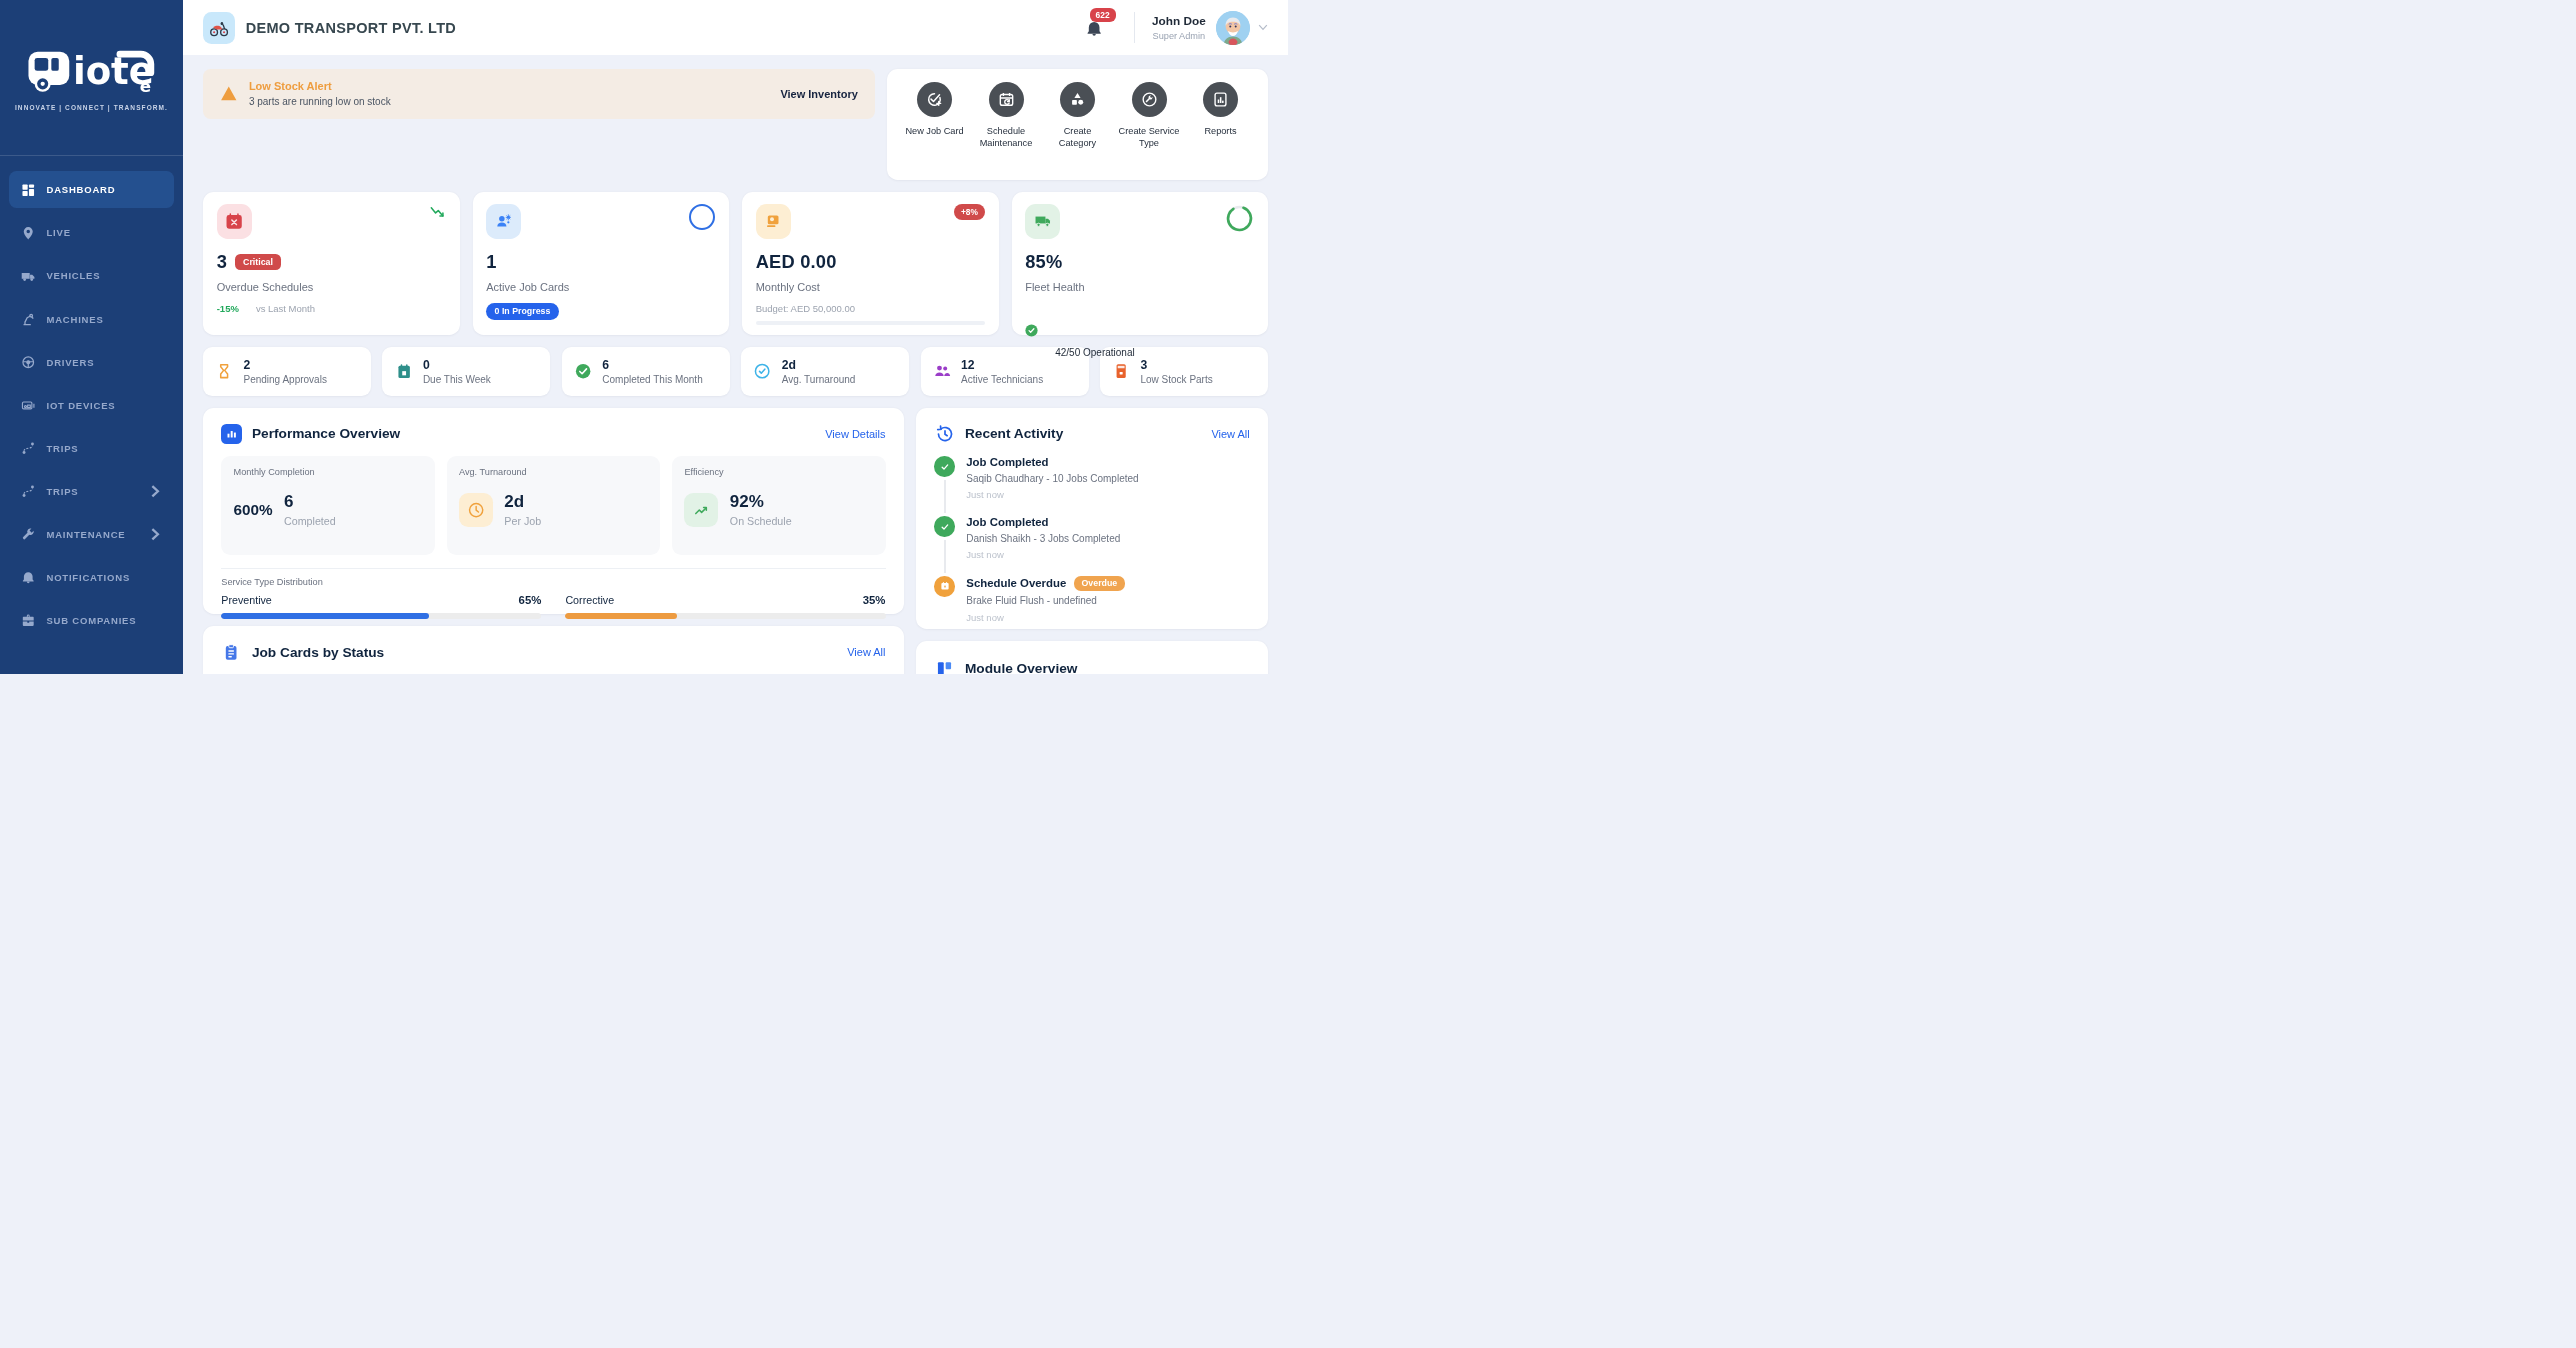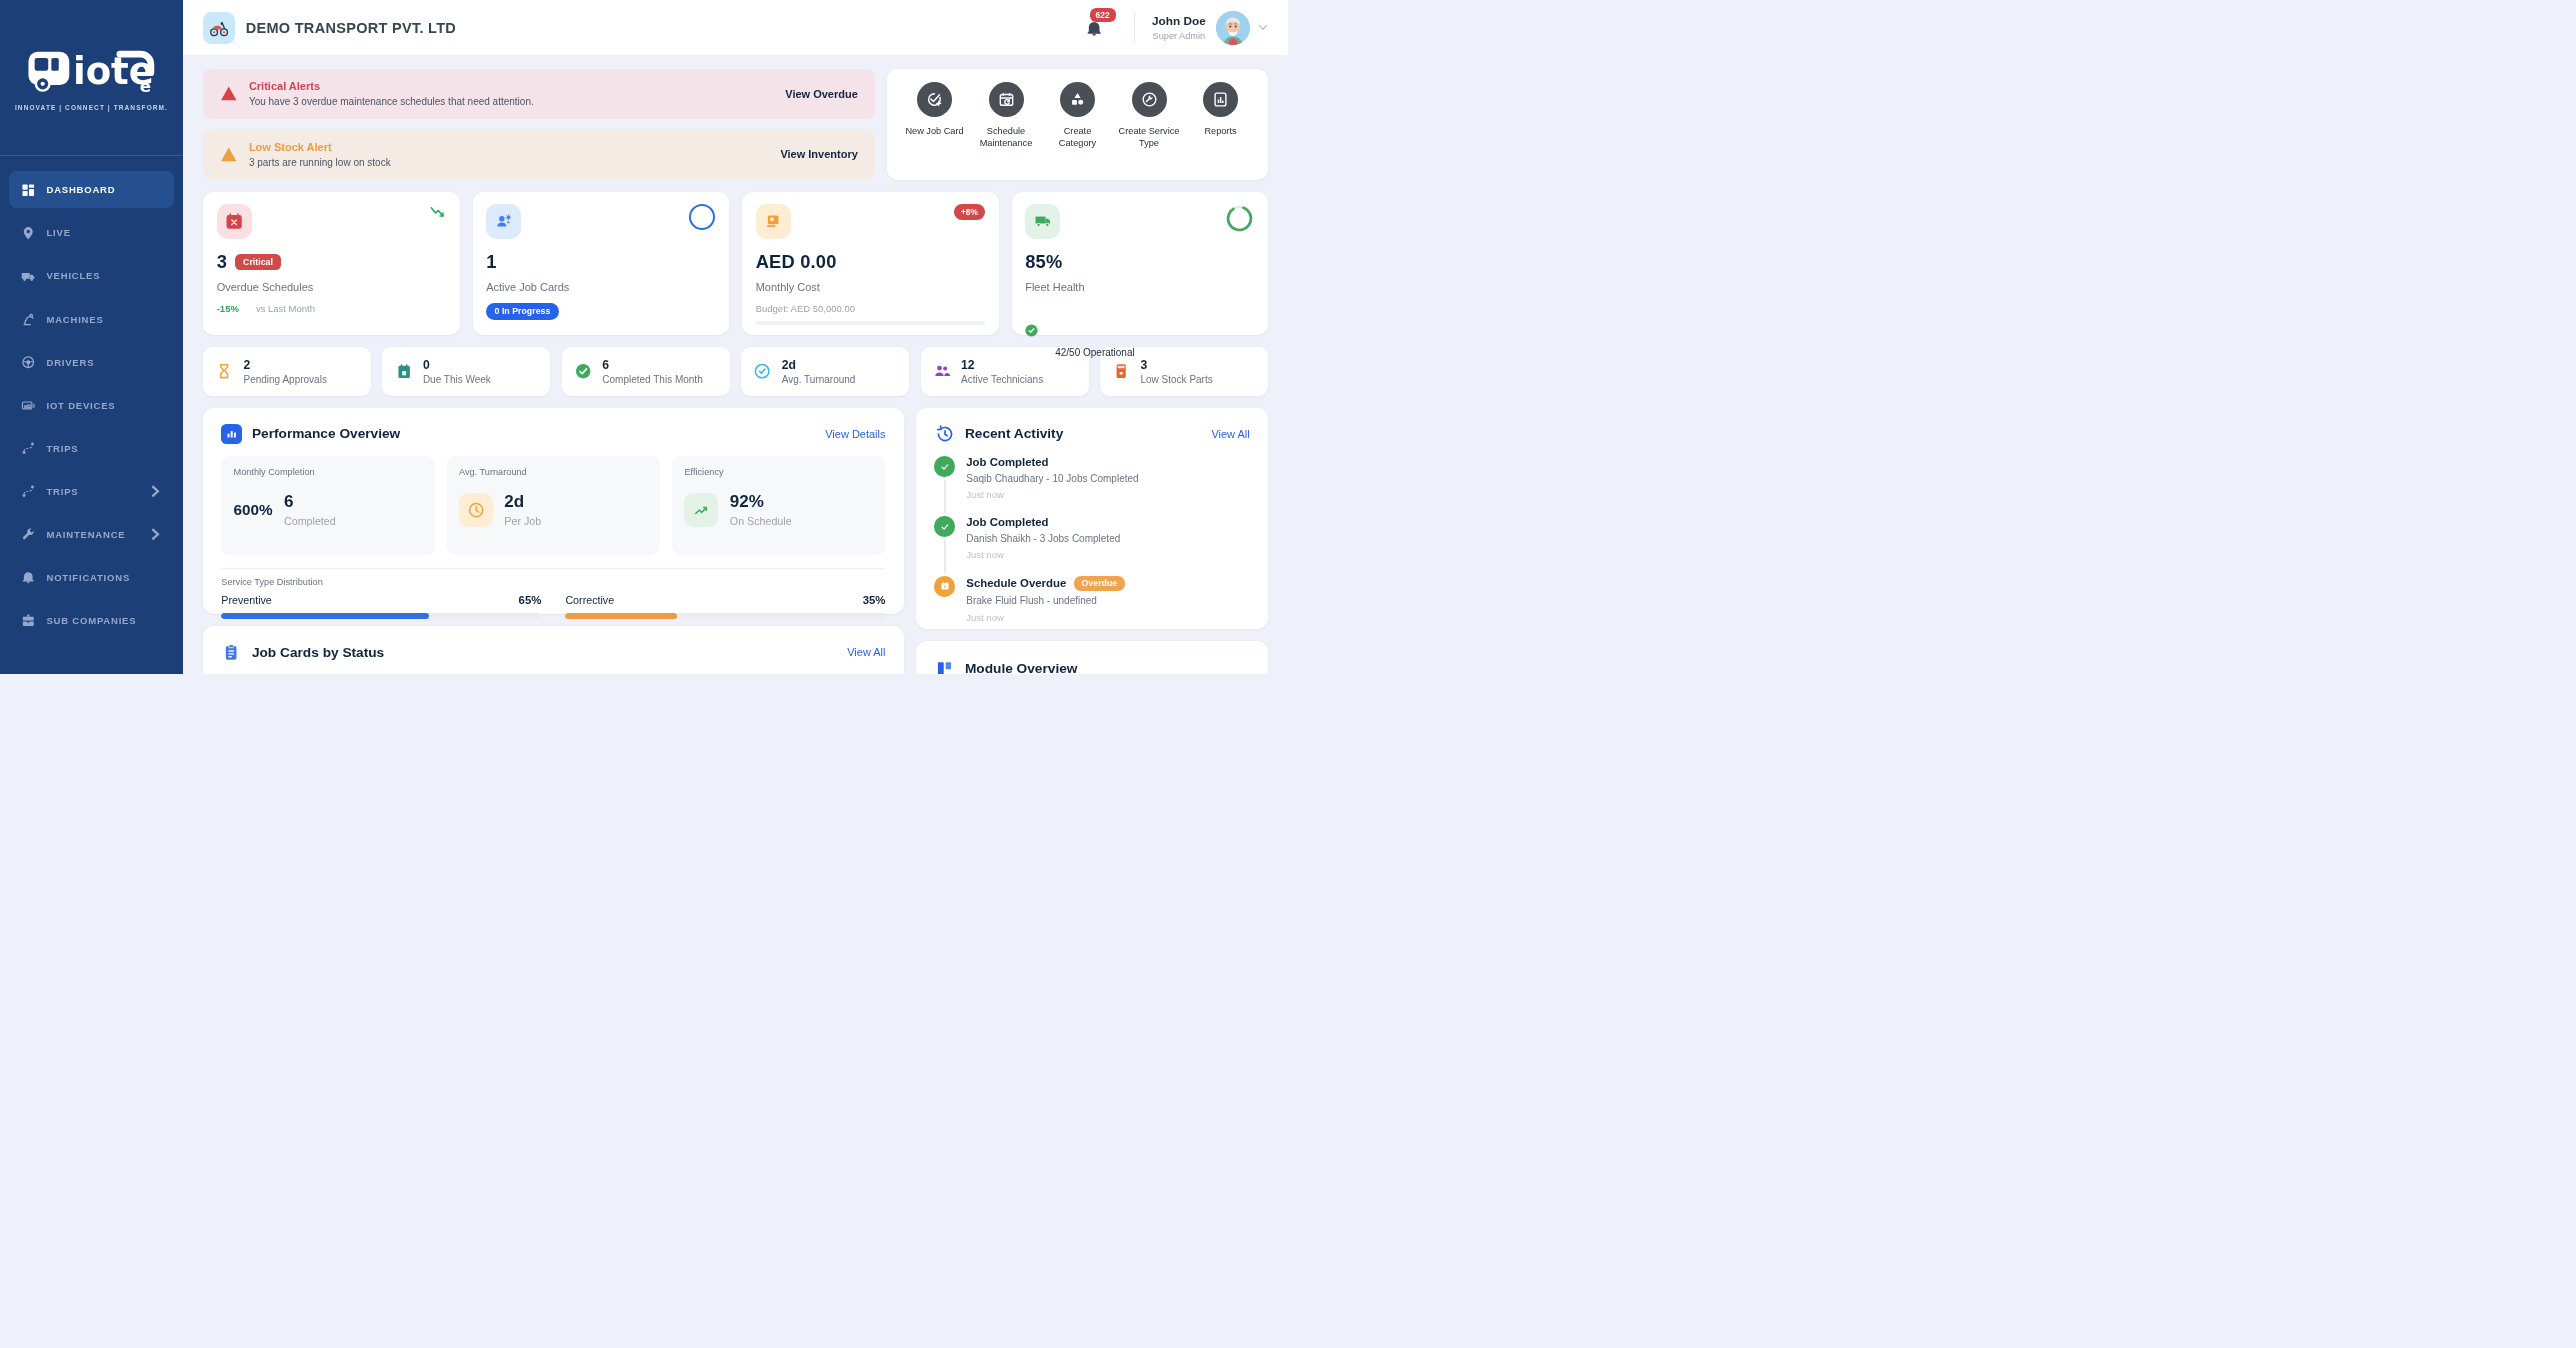--- a/index.html
+++ b/index.html
@@ -290,30 +290,20 @@
               <path d="M1.5 1.5 6.5 7l5-5.5"></path>
             </svg>
           </span>
       </div>
     </header>
 
     <div class="content">
 
       <div class="row">
         <div class="col-left">
-          <div class="alert critical">
-            <svg width="17.5" height="17.5" viewBox="0 0 24 24" fill="#d8434a">
-                <path d="M12 2 1.5 21h21L12 2zm1 14.5h-2v2h2v-2zm0-7.5h-2v5.5h2V9z"></path>
-              </svg>
-            <div>
-              <div class="alert-title">Critical Alerts</div>
-              <div class="alert-desc">You have 3 overdue maintenance schedules that need attention.</div>
-            </div>
-            <span class="alert-link">View Overdue</span>
-          </div>
           <div class="alert warning">
             <svg width="17.5" height="17.5" viewBox="0 0 24 24" fill="#ee9d3f">
                 <path d="M12 2 1.5 21h21L12 2zm1 14.5h-2v2h2v-2zm0-7.5h-2v5.5h2V9z"></path>
               </svg>
             <div>
               <div class="alert-title">Low Stock Alert</div>
               <div class="alert-desc">3 parts are running low on stock</div>
             </div>
             <span class="alert-link">View Inventory</span>
           </div>

